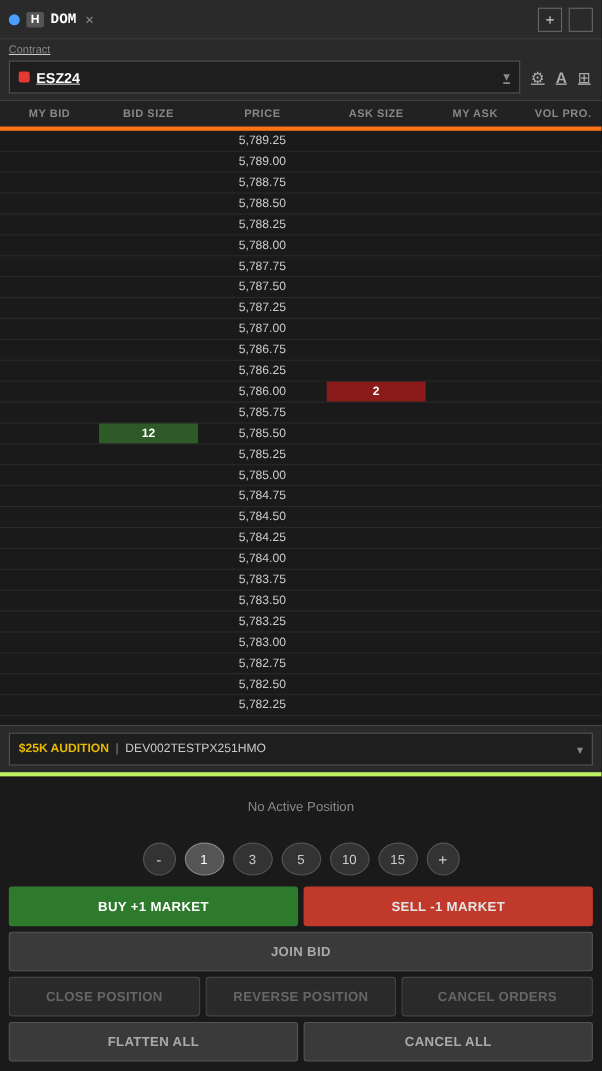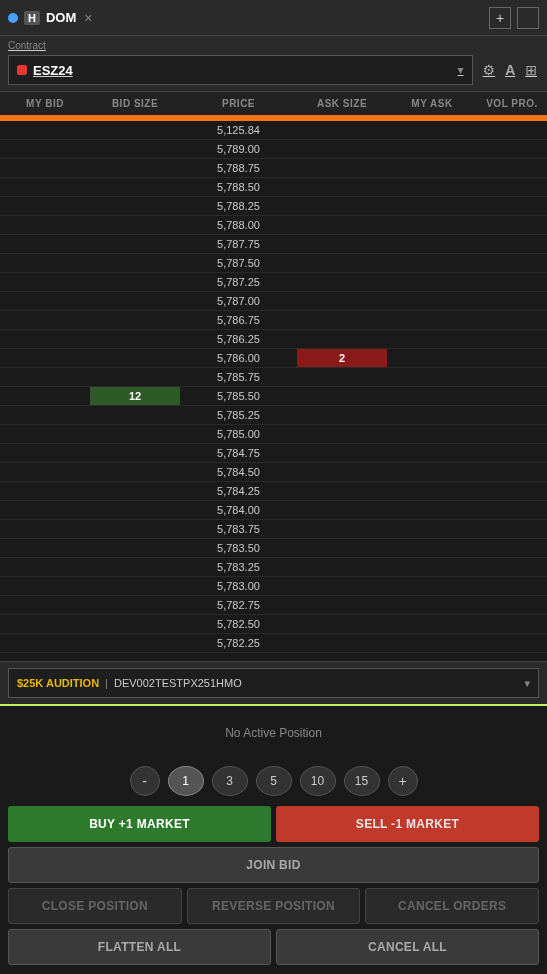--- a/index.html
+++ b/index.html
@@ -33,20 +33,21 @@
       color: #fff;
       font-size: 11px;
       font-weight: bold;
       padding: 1px 4px;
       border-radius: 2px;
     }
     .title-bar-label {
       color: #fff;
       font-size: 13px;
       font-weight: bold;
+      font-family: Liberation Mono, monospace;
     }
     .title-bar-close {
       color: #888;
       font-size: 14px;
       cursor: pointer;
       margin-left: 2px;
     }
     .title-bar-spacer { flex: 1; }
     .title-bar-plus {
       border: 1px solid #666;
@@ -118,21 +119,21 @@
       cursor: pointer;
       font-size: 14px;
       padding: 2px;
     }
 
     
     .table-header {
       display: grid;
       grid-template-columns: 90px 90px 1fr 90px 90px 70px;
       background: #222;
-      border-bottom: 6px solid #f97316;
+      border-bottom: 4px solid #f97316;
       padding: 4px 0;
     }
     .th {
       text-align: center;
       color: #888;
       font-size: 10px;
       font-weight: bold;
       letter-spacing: 0.5px;
       padding: 2px 4px;
     }
@@ -177,21 +178,21 @@
       font-size: 11px;
       font-weight: bold;
       justify-content: center;
     }
 
     
     .account-row {
       background: #2a2a2a;
       padding: 6px 8px;
       border-top: 1px solid #444;
-      border-bottom: 2px solid #bef264;
+      border-bottom: 4px solid #bef264;
       display: flex;
       align-items: center;
     }
     .account-select {
       flex: 1;
       background: #1e1e1e;
       border: 1px solid #555;
       color: #e6b800;
       padding: 4px 8px;
       font-size: 11px;
@@ -328,21 +329,21 @@
   <div class="th">PRICE</div>
   <div class="th">ASK SIZE</div>
   <div class="th">MY ASK</div>
   <div class="th">VOL PRO.</div>
 </div>
 
 <div class="price-table" id="price-table">
 <div class="price-row">
       <div class="cell"></div>
       <div class="cell"></div>
-      <div class="cell cell-price">5,125.84</div>
+      <div class="cell cell-price">5,789.25</div>
       <div class="cell"></div>
       <div class="cell"></div>
       <div class="cell"></div>
     </div>
     <div class="price-row">
       <div class="cell"></div>
       <div class="cell"></div>
       <div class="cell cell-price">5,789.00</div>
       <div class="cell"></div>
       <div class="cell"></div>

